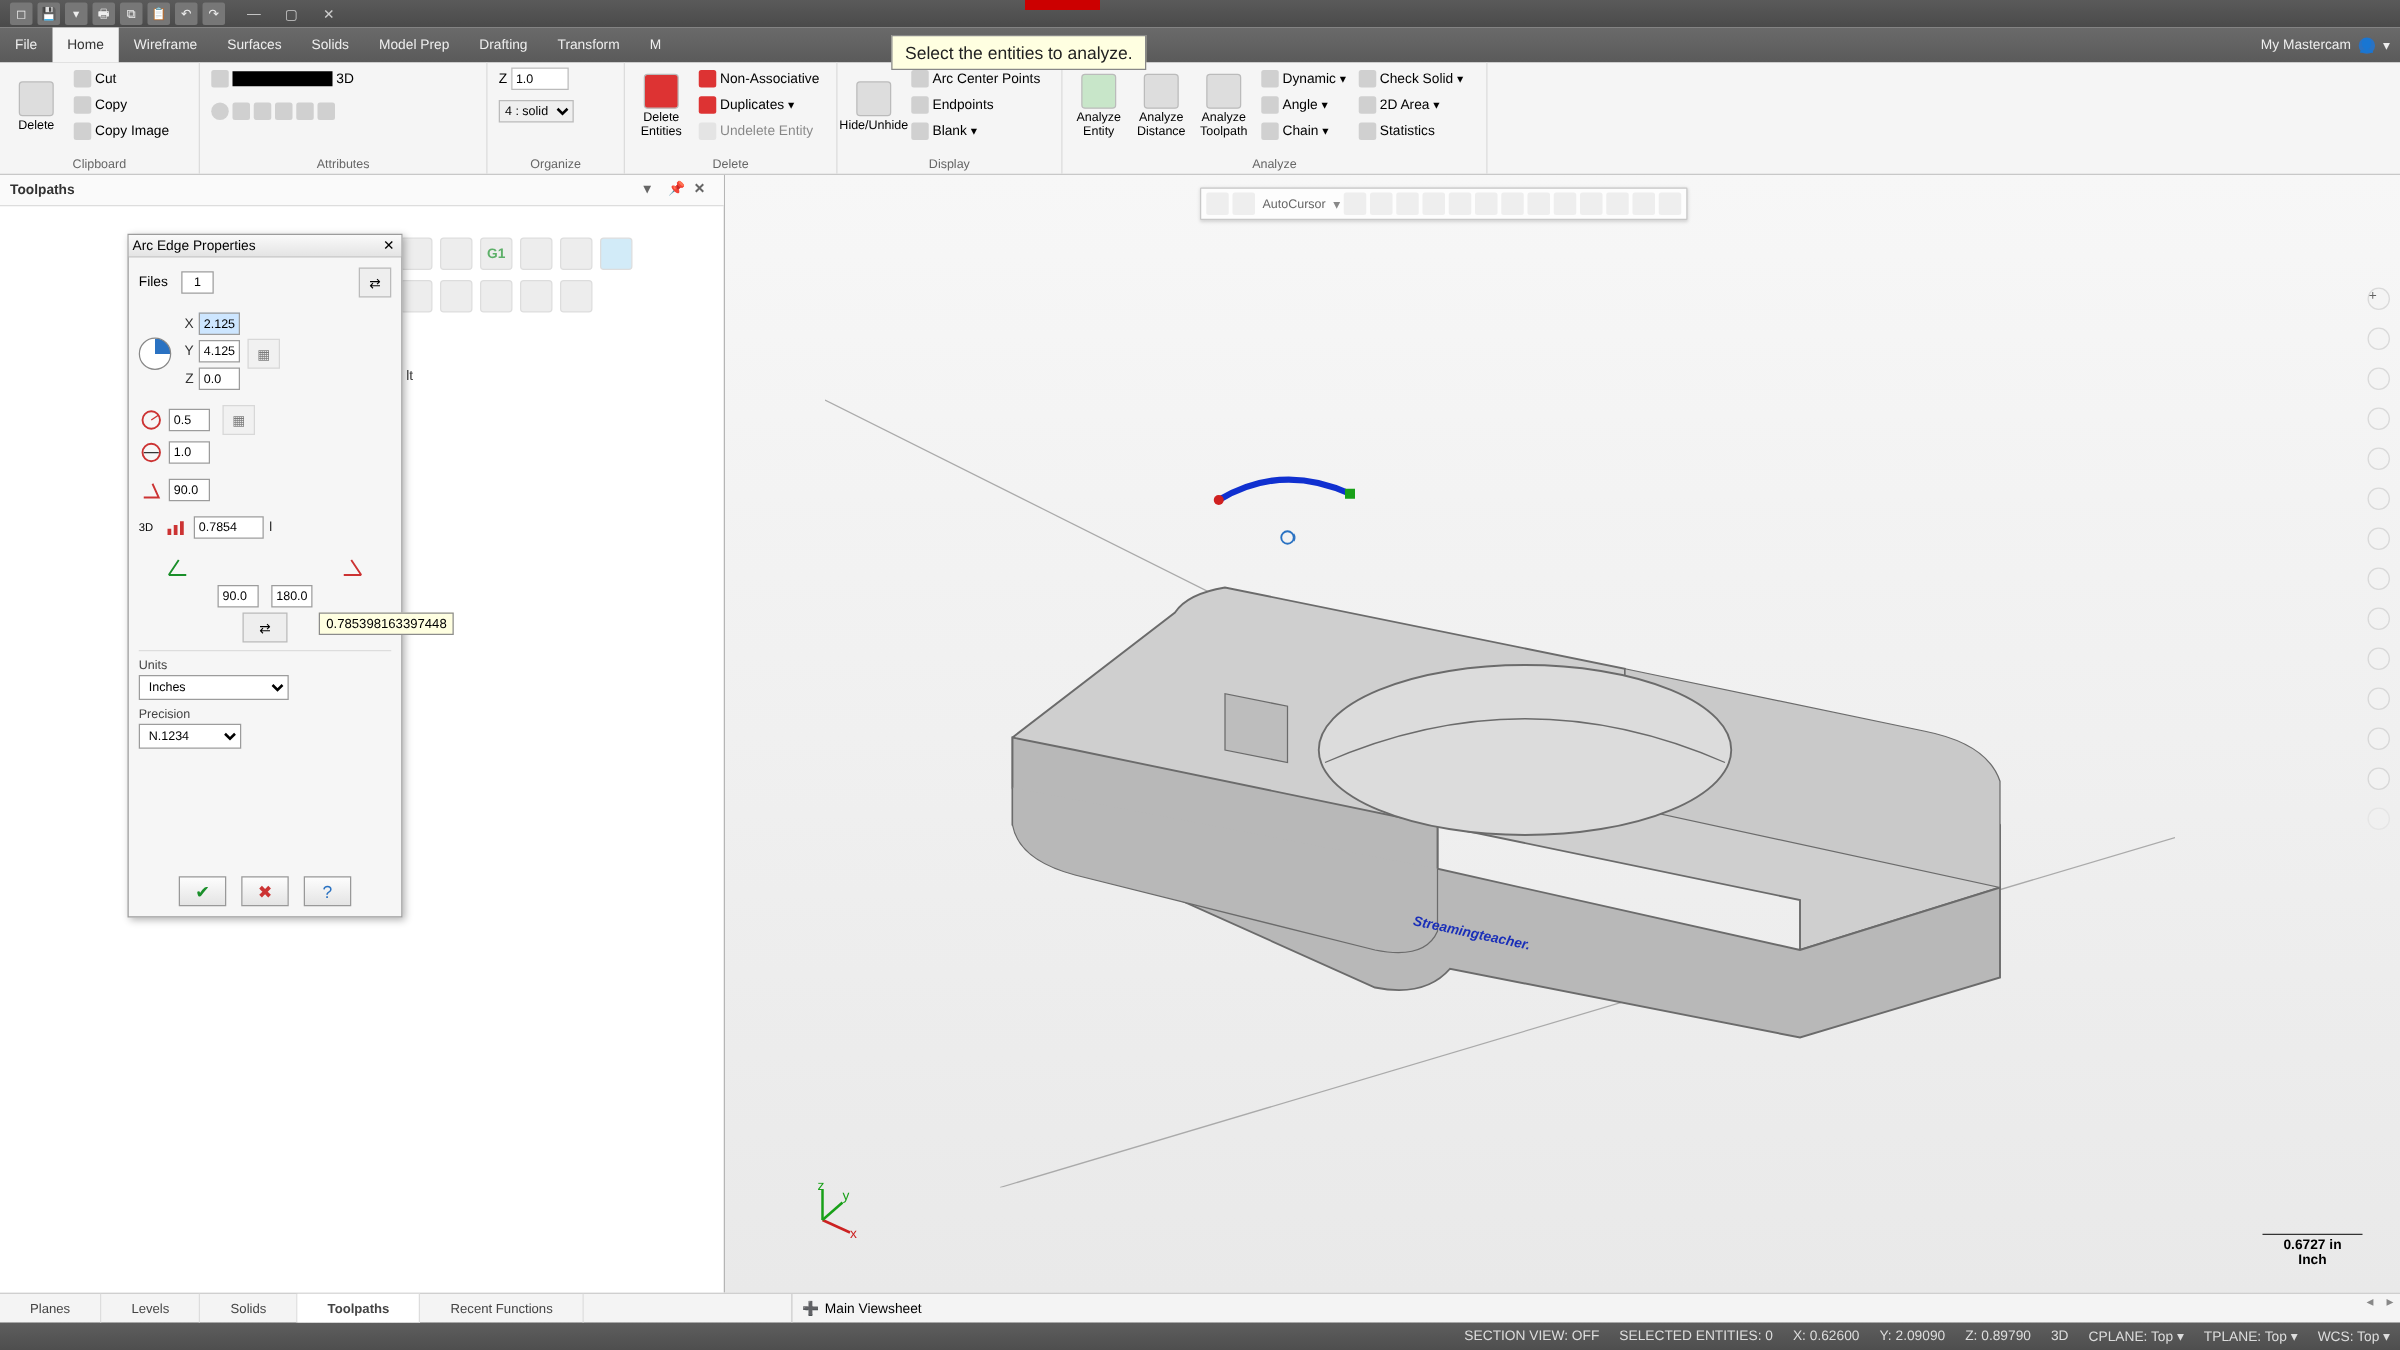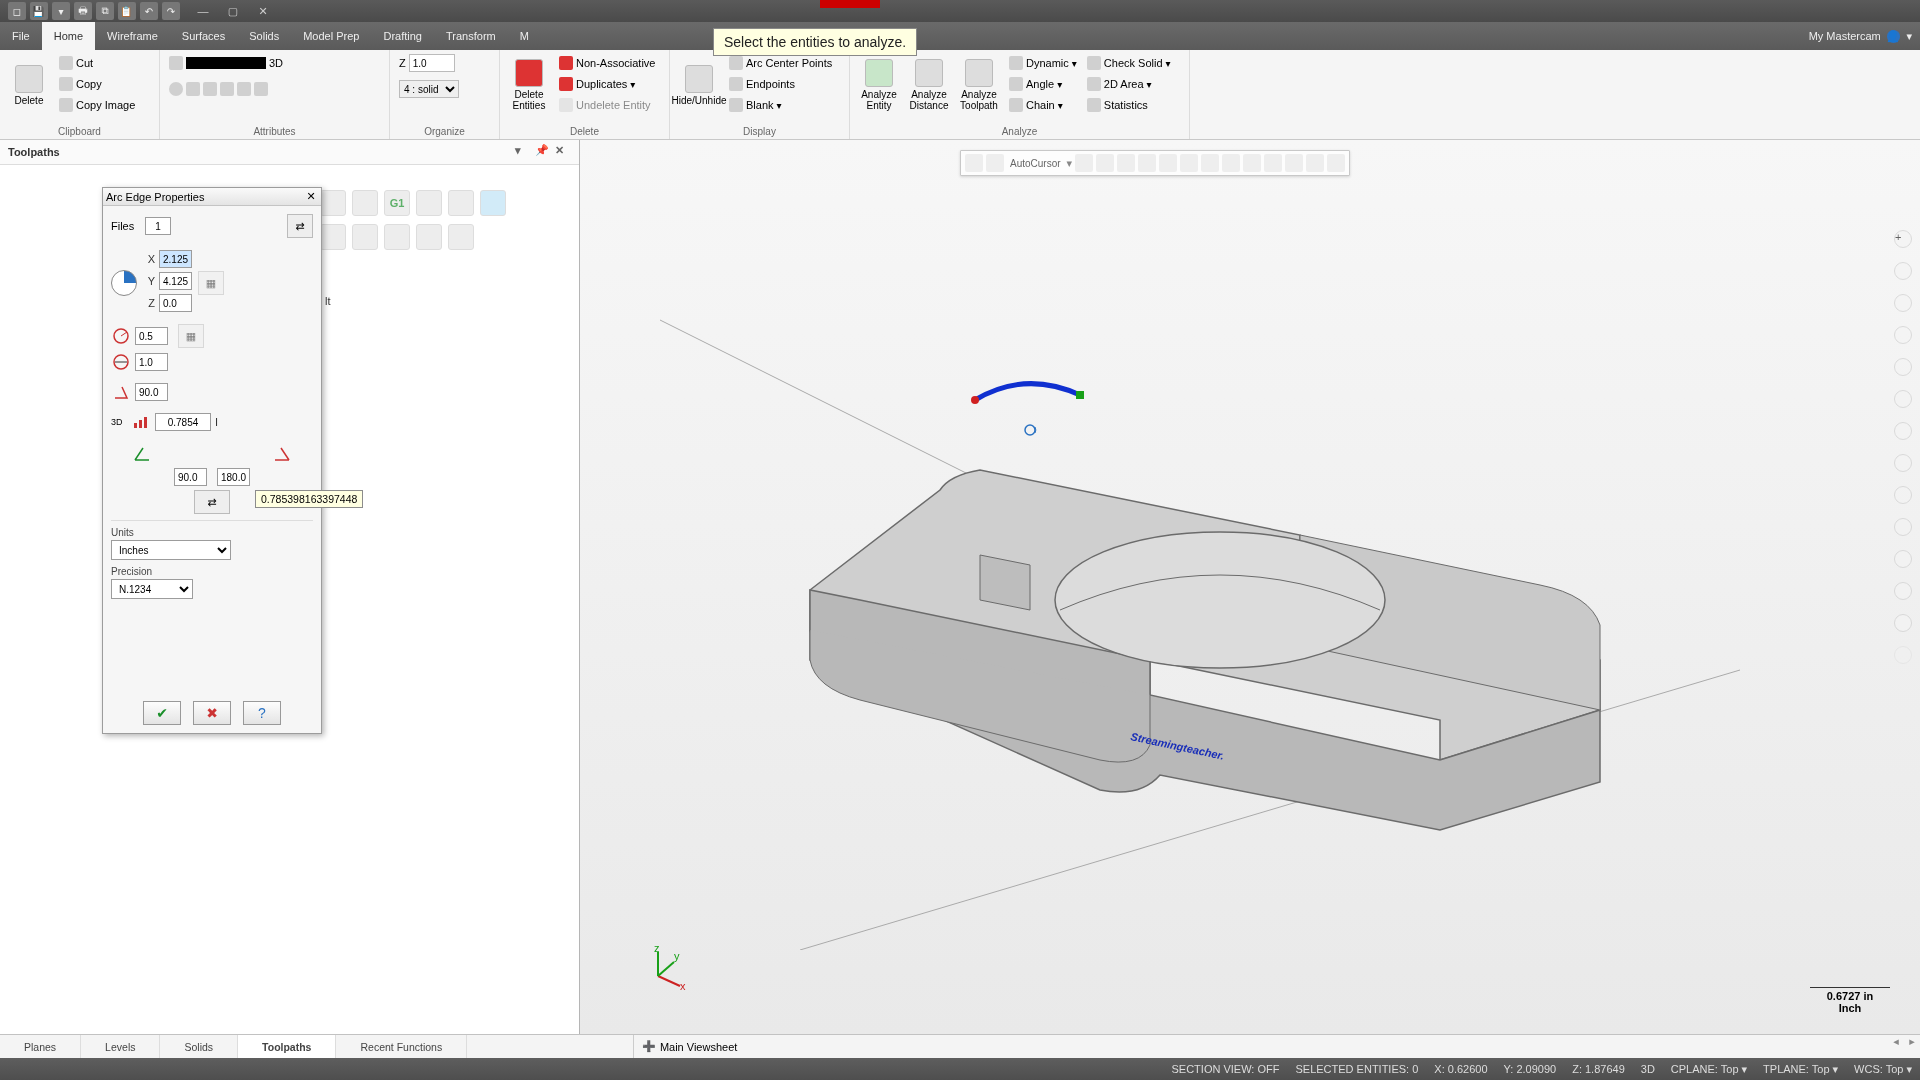--- a/index.html
+++ b/index.html
@@ -367,21 +367,21 @@
       <div style="height:6px"></div>
       <div class="drow">
         <span style="width:16px;font-size:9px">3D</span>
         <div class="dico">
             <svg width="16" height="14">
               <rect x="1" y="8" width="3" height="5" fill="#c33"></rect>
               <rect x="6" y="5" width="3" height="8" fill="#c33"></rect>
               <rect x="11" y="2" width="3" height="11" fill="#c33"></rect>
             </svg>
           </div>
-        <input class="dinput" style="width: 56px; text-align: center;" value="0.7854">
+        <input class="dinput" style="width: 56px;" value="0.7854">
         <span style="width:4px;color:#333">I</span>
       </div>
       <div style="height:8px"></div>
       <div class="drow" style="justify-content:space-around">
         <div class="dico">
             <svg width="18" height="16">
               <path d="M2 14 L16 14 M2 14 L10 2" stroke="#1a8f2a" fill="none" stroke-width="1.5"></path>
             </svg>
           </div>
         <div style="width:30px"></div>
@@ -517,18 +517,18 @@
   <div class="nav">◂</div>
   <div class="nav">▸</div>
 </div>
 
 <div class="statusbar">
   <div class="sp"></div>
   <div class="cell">SECTION VIEW: OFF</div>
   <div class="cell">SELECTED ENTITIES: 0</div>
   <div class="cell">X: 0.62600</div>
   <div class="cell">Y: 2.09090</div>
-  <div class="cell">Z: 1.87649</div>
+  <div class="cell">Z: 0.89790</div>
   <div class="cell">3D</div>
   <div class="cell"><span>CPLANE: Top</span> ▾</div>
   <div class="cell"><span>TPLANE: Top</span> ▾</div>
   <div class="cell"><span>WCS: Top</span> ▾</div>
 </div>
 
 </body></html>

